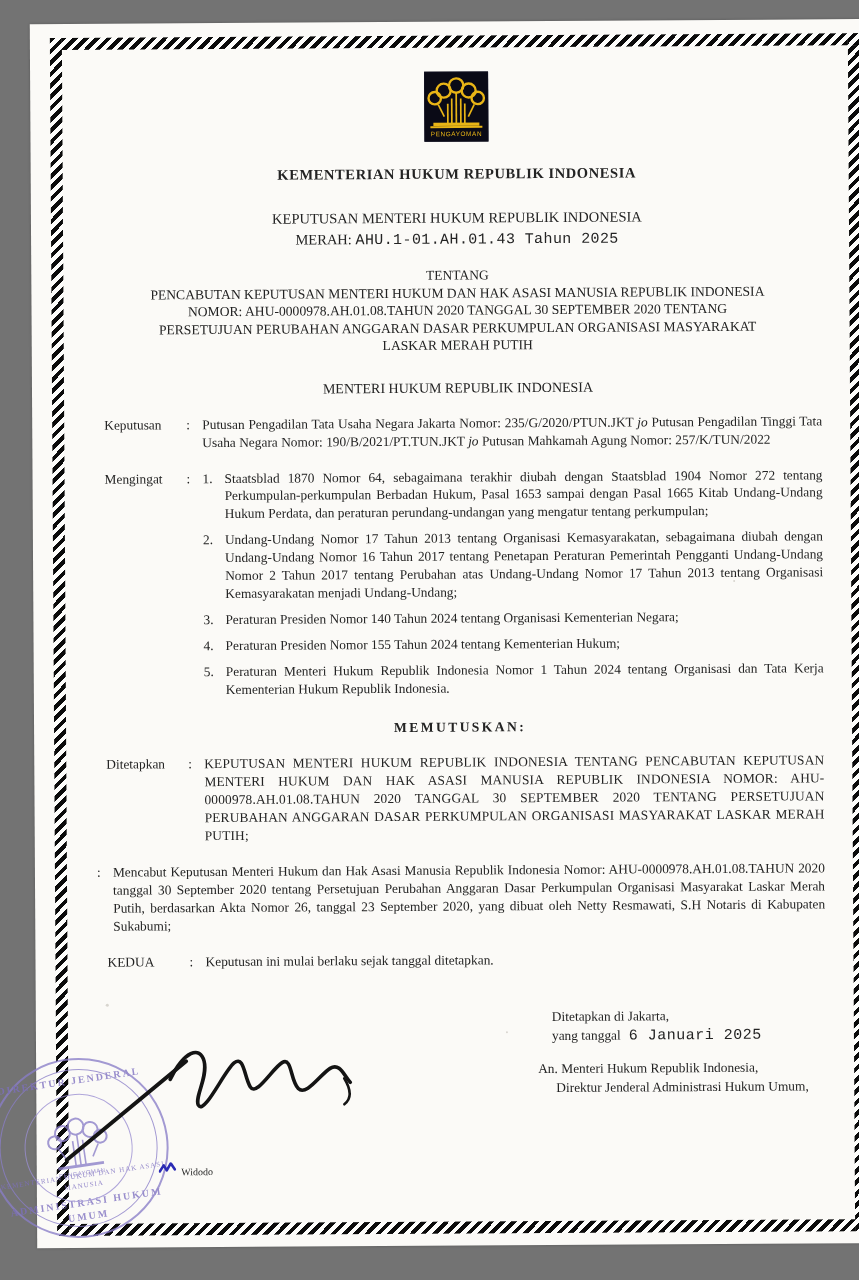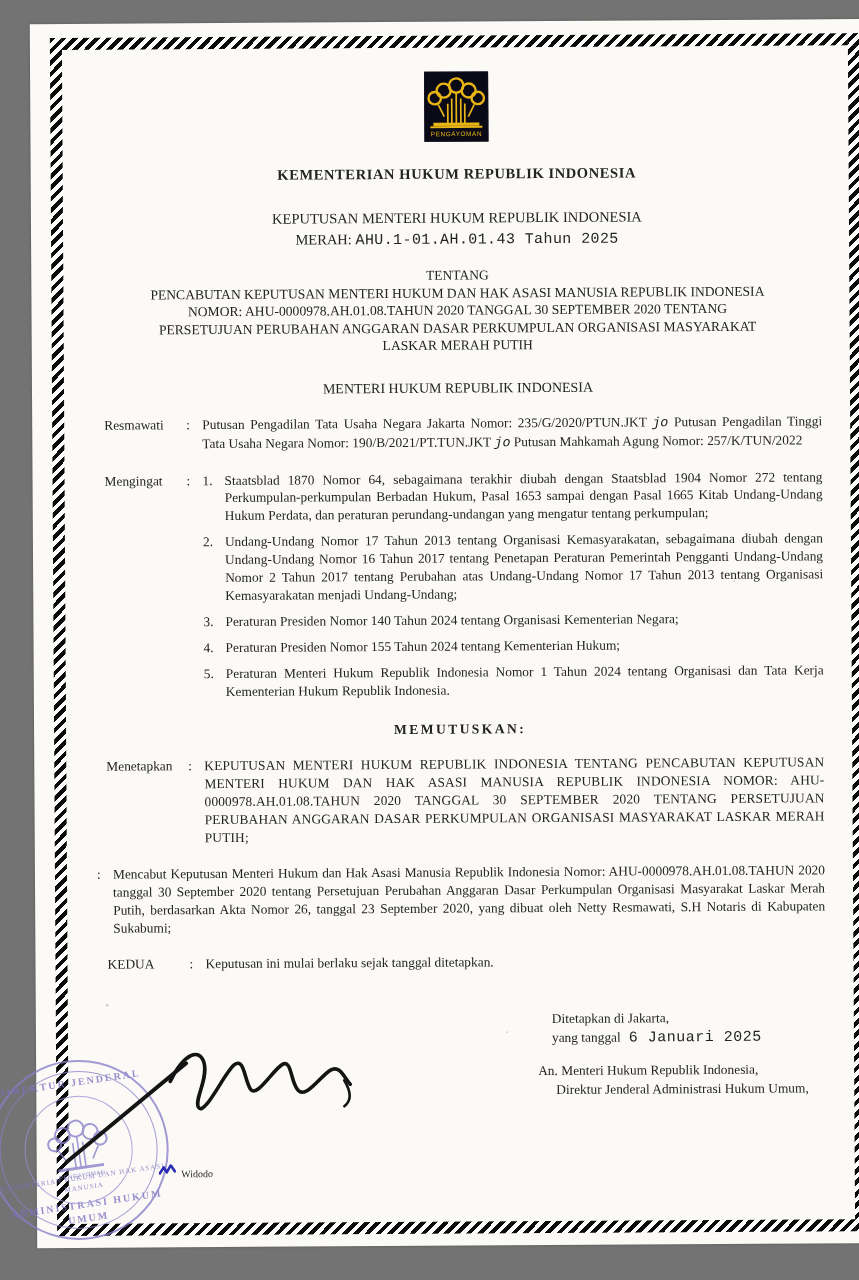--- a/index.html
+++ b/index.html
@@ -137,21 +137,21 @@
   .clause .colon {
     width: 16px;
     flex: 0 0 16px;
   }
   .clause .body {
     flex: 1 1 auto;
     text-align: justify;
     text-justify: inter-word;
   }
   .clause .body p { margin: 0; }
-  .italic { font-style: italic; font-family: Liberation Mono, monospace; }
+  .italic { font-style: italic; }
 
   
   ol.legal {
     margin: 0;
     padding: 0;
     list-style: none;
     counter-reset: legal;
   }
   ol.legal > li {
     counter-increment: legal;
@@ -335,21 +335,21 @@
       <div class="subject">
         <div>PENCABUTAN KEPUTUSAN MENTERI HUKUM DAN HAK ASASI MANUSIA REPUBLIK INDONESIA</div>
         <div>NOMOR: AHU-0000978.AH.01.08.TAHUN 2020 TANGGAL 30 SEPTEMBER 2020 TENTANG</div>
         <div>PERSETUJUAN PERUBAHAN ANGGARAN DASAR PERKUMPULAN ORGANISASI MASYARAKAT</div>
         <div>LASKAR MERAH PUTIH</div>
       </div>
 
       <div class="authority">MENTERI HUKUM REPUBLIK INDONESIA</div>
 
       <div class="clause">
-        <div class="term">Resmawati</div>
+        <div class="term">Keputusan</div>
         <div class="colon">:</div>
         <div class="body">
           <p>
             <span>Putusan Pengadilan Tata Usaha Negara Jakarta Nomor: 235/G/2020/PTUN.JKT </span><span class="italic">jo</span><span> Putusan Pengadilan Tinggi Tata Usaha Negara Nomor: 190/B/2021/PT.TUN.JKT </span><span class="italic">jo</span><span> Putusan Mahkamah Agung Nomor: 257/K/TUN/2022</span>
           </p>
         </div>
       </div>
 
       <div class="clause">
         <div class="term">Mengingat</div>
@@ -361,21 +361,21 @@
             <li>Peraturan Presiden Nomor 140 Tahun 2024 tentang Organisasi Kementerian Negara;</li>
             <li>Peraturan Presiden Nomor 155 Tahun 2024 tentang Kementerian Hukum;</li>
             <li>Peraturan Menteri Hukum Republik Indonesia Nomor 1 Tahun 2024 tentang Organisasi dan Tata Kerja Kementerian Hukum Republik Indonesia.</li>
           </ol>
         </div>
       </div>
 
       <div class="memutuskan">MEMUTUSKAN:</div>
 
       <div class="clause">
-        <div class="term">Menetapkan</div>
+        <div class="term">Ditetapkan</div>
         <div class="colon">:</div>
         <div class="body caps-body">KEPUTUSAN MENTERI HUKUM REPUBLIK INDONESIA TENTANG PENCABUTAN KEPUTUSAN MENTERI HUKUM DAN HAK ASASI MANUSIA REPUBLIK INDONESIA NOMOR: AHU-0000978.AH.01.08.TAHUN 2020 TANGGAL 30 SEPTEMBER 2020 TENTANG PERSETUJUAN PERUBAHAN ANGGARAN DASAR PERKUMPULAN ORGANISASI MASYARAKAT LASKAR MERAH PUTIH;</div>
       </div>
 
       <div class="clause">
         <div class="colon">:</div>
         <div class="body">Mencabut Keputusan Menteri Hukum dan Hak Asasi Manusia Republik Indonesia Nomor: AHU-0000978.AH.01.08.TAHUN 2020 tanggal 30 September 2020 tentang Persetujuan Perubahan Anggaran Dasar Perkumpulan Organisasi Masyarakat Laskar Merah Putih, berdasarkan Akta Nomor 26, tanggal 23 September 2020, yang dibuat oleh Netty Resmawati, S.H Notaris di Kabupaten Sukabumi;</div>
       </div>
 
       <div class="clause">

